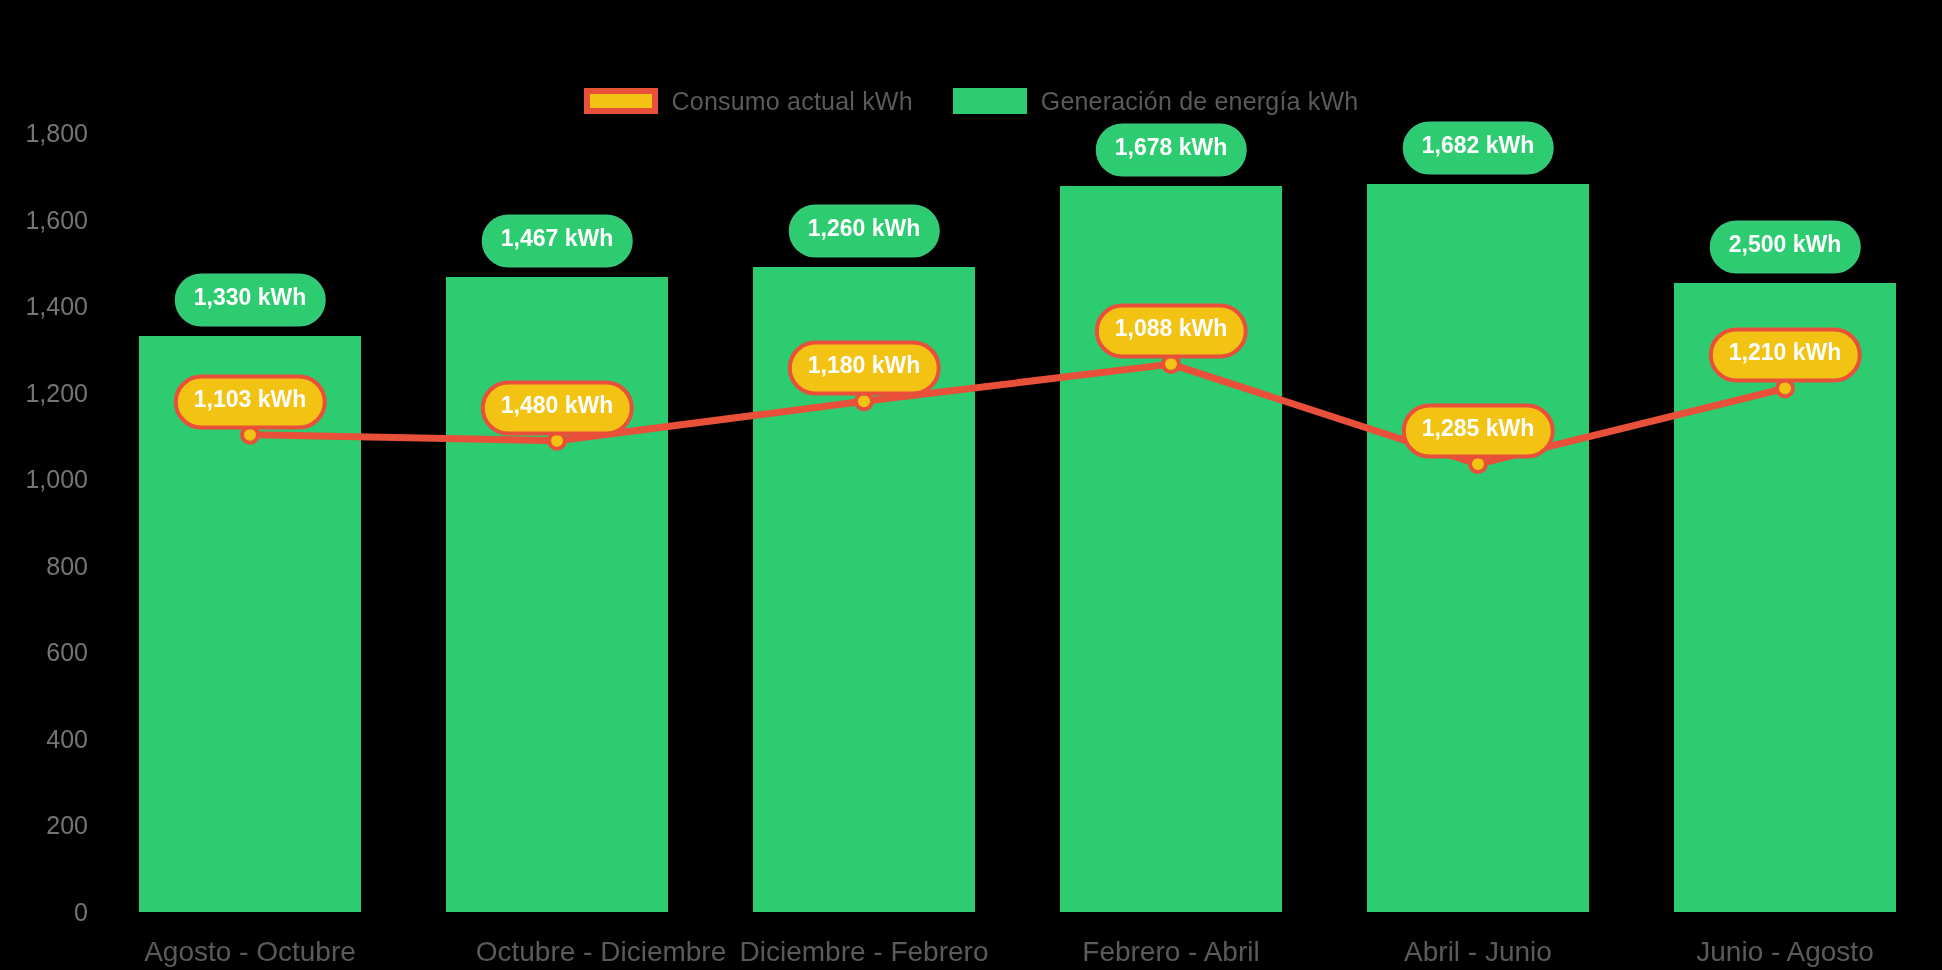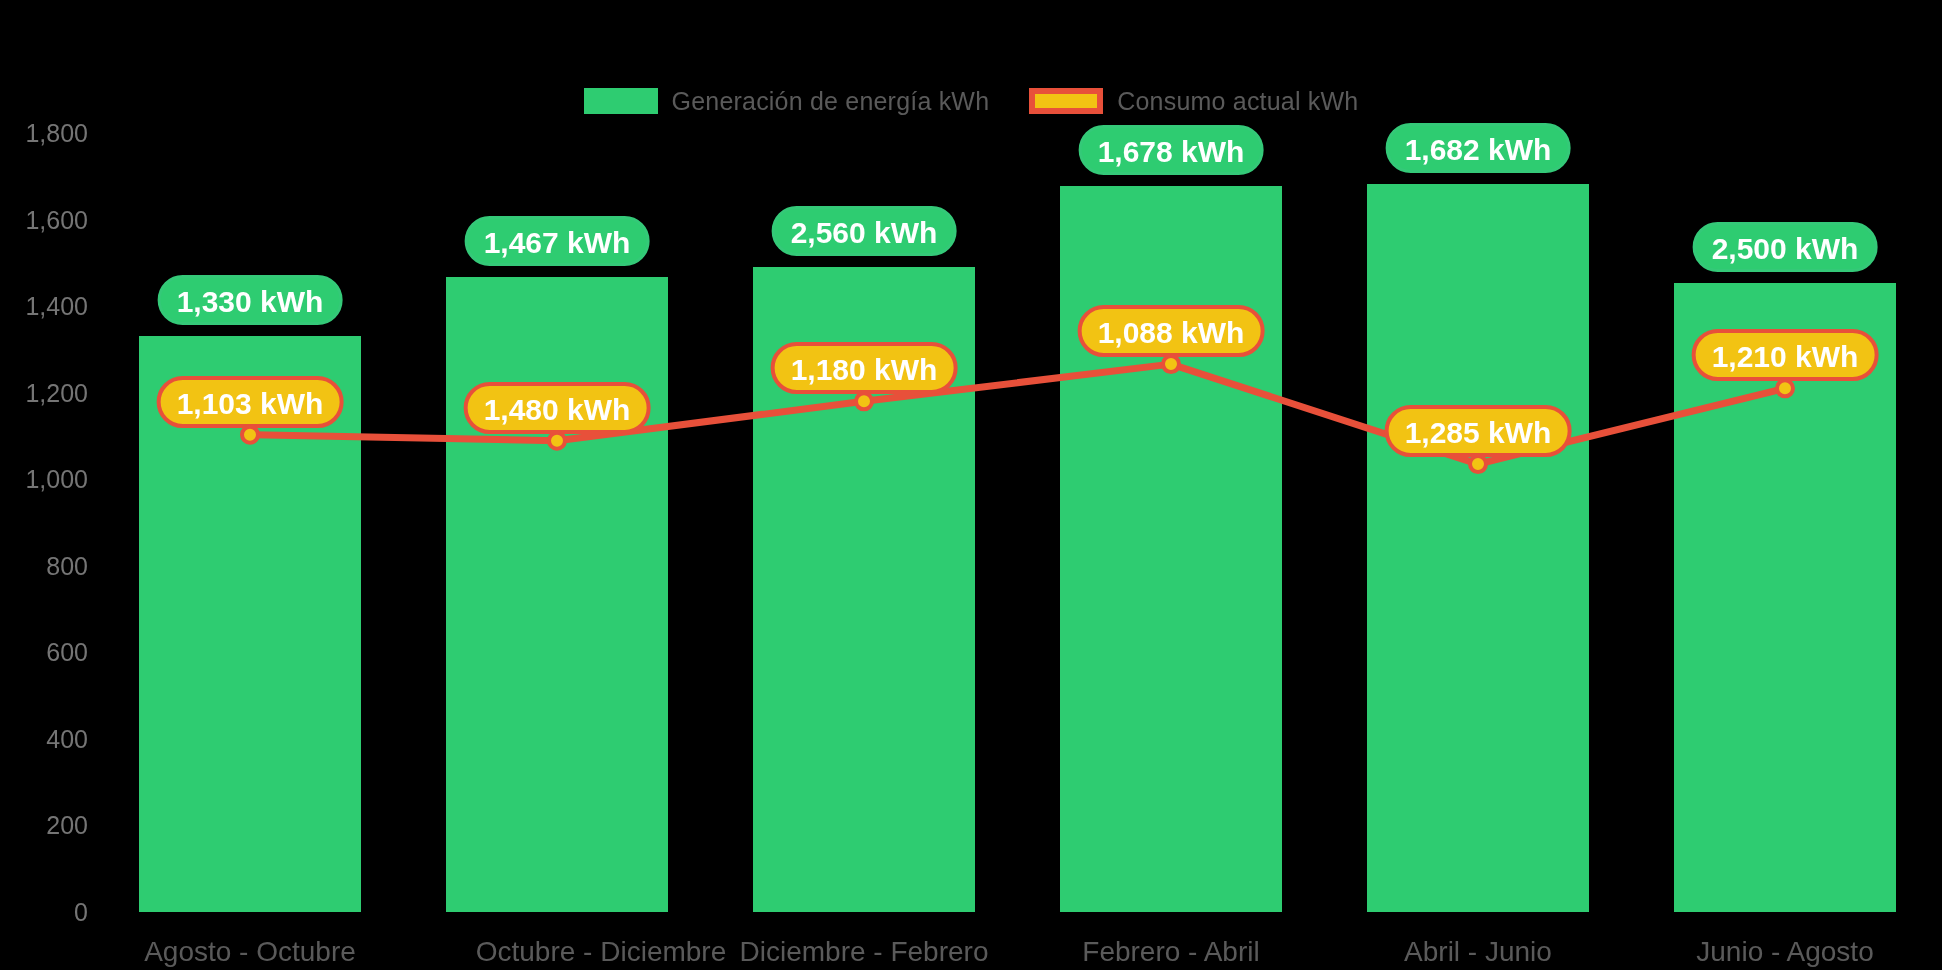--- a/index.html
+++ b/index.html
@@ -26,40 +26,40 @@
   
   .bar{position:absolute;background:#2ECC71;}
 
   
   .xtick{position:absolute;color:#5a5a5a;font-size:28px;text-align:left;
          transform:translateX(-50%);white-space:nowrap;}
 
   
   .pill{position:absolute;transform:translate(-50%,-50%);
         border-radius:999px;white-space:nowrap;color:#fff;
-        font-size:30px;font-weight:bold;line-height:1;
-        padding:9px 16px 5px;box-sizing:border-box;}
+        font-size:23px;font-weight:bold;line-height:1;
+        padding:9px 16px 15px;box-sizing:border-box;}
   .pill.bar-pill{background:#2ECC71;border:3px solid #34c978;}
   .pill.line-pill{background:#F2C313;border:4px solid #E8503A;}
 
   .line-svg{position:absolute;left:0;top:0;width:1942px;height:970px;pointer-events:none;}
 </style>
 </head>
 <body>
 
 <div id="chart-root">
 
   <div class="legend" id="legend">
       <div class="legend-item">
+        <span class="swatch consumo"></span>
+        <span class="legend-label">Consumo actual kWh</span>
+      </div>
+      <div class="legend-item">
         <span class="swatch generacion"></span>
         <span class="legend-label">Generación de energía kWh</span>
-      </div>
-      <div class="legend-item">
-        <span class="swatch consumo"></span>
-        <span class="legend-label">Consumo actual kWh</span>
       </div>
     </div>
 
   <div class="plot">
     <div id="yticks">
         <div class="ytick" style="top: 133px;">1,800</div>
         <div class="ytick" style="top: 219.556px;">1,600</div>
         <div class="ytick" style="top: 306.111px;">1,400</div>
         <div class="ytick" style="top: 392.667px;">1,200</div>
         <div class="ytick" style="top: 479.222px;">1,000</div>
@@ -82,21 +82,21 @@
         <circle cx="242" cy="434.6461111111111" r="8" fill="#F2C313" stroke="#E8503A" stroke-width="4"></circle>
         <circle cx="549" cy="440.70500000000004" r="8" fill="#F2C313" stroke="#E8503A" stroke-width="4"></circle>
         <circle cx="856" cy="401.32222222222225" r="8" fill="#F2C313" stroke="#E8503A" stroke-width="4"></circle>
         <circle cx="1163" cy="364.10333333333335" r="8" fill="#F2C313" stroke="#E8503A" stroke-width="4"></circle>
         <circle cx="1470" cy="464.07500000000005" r="8" fill="#F2C313" stroke="#E8503A" stroke-width="4"></circle>
         <circle cx="1777" cy="388.33888888888896" r="8" fill="#F2C313" stroke="#E8503A" stroke-width="4"></circle>
       </svg>
     <div id="barpills">
         <div class="pill bar-pill" style="left: 242px; top: 300.406px;">1,330 kWh</div>
         <div class="pill bar-pill" style="left: 549px; top: 241.115px;">1,467 kWh</div>
-        <div class="pill bar-pill" style="left: 856px; top: 231.161px;">2,560 kWh</div>
+        <div class="pill bar-pill" style="left: 856px; top: 231.161px;">1,260 kWh</div>
         <div class="pill bar-pill" style="left: 1163px; top: 149.799px;">1,678 kWh</div>
         <div class="pill bar-pill" style="left: 1470px; top: 148.068px;">1,682 kWh</div>
         <div class="pill bar-pill" style="left: 1777px; top: 246.741px;">2,500 kWh</div>
       </div>
     <div id="linepills">
         <div class="pill line-pill" style="left: 242px; top: 401.646px;">1,103 kWh</div>
         <div class="pill line-pill" style="left: 549px; top: 407.705px;">1,480 kWh</div>
         <div class="pill line-pill" style="left: 856px; top: 368.322px;">1,180 kWh</div>
         <div class="pill line-pill" style="left: 1163px; top: 331.103px;">1,088 kWh</div>
         <div class="pill line-pill" style="left: 1470px; top: 431.075px;">1,285 kWh</div>

